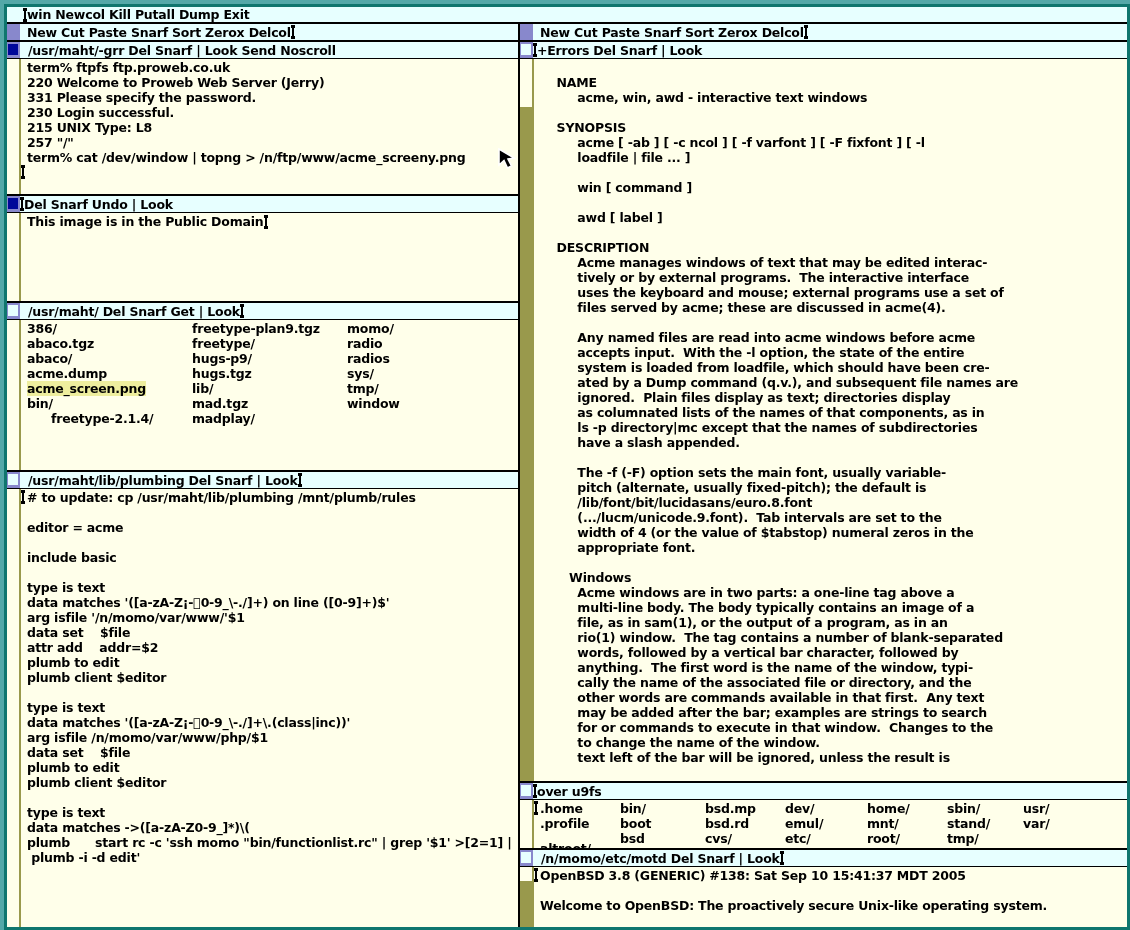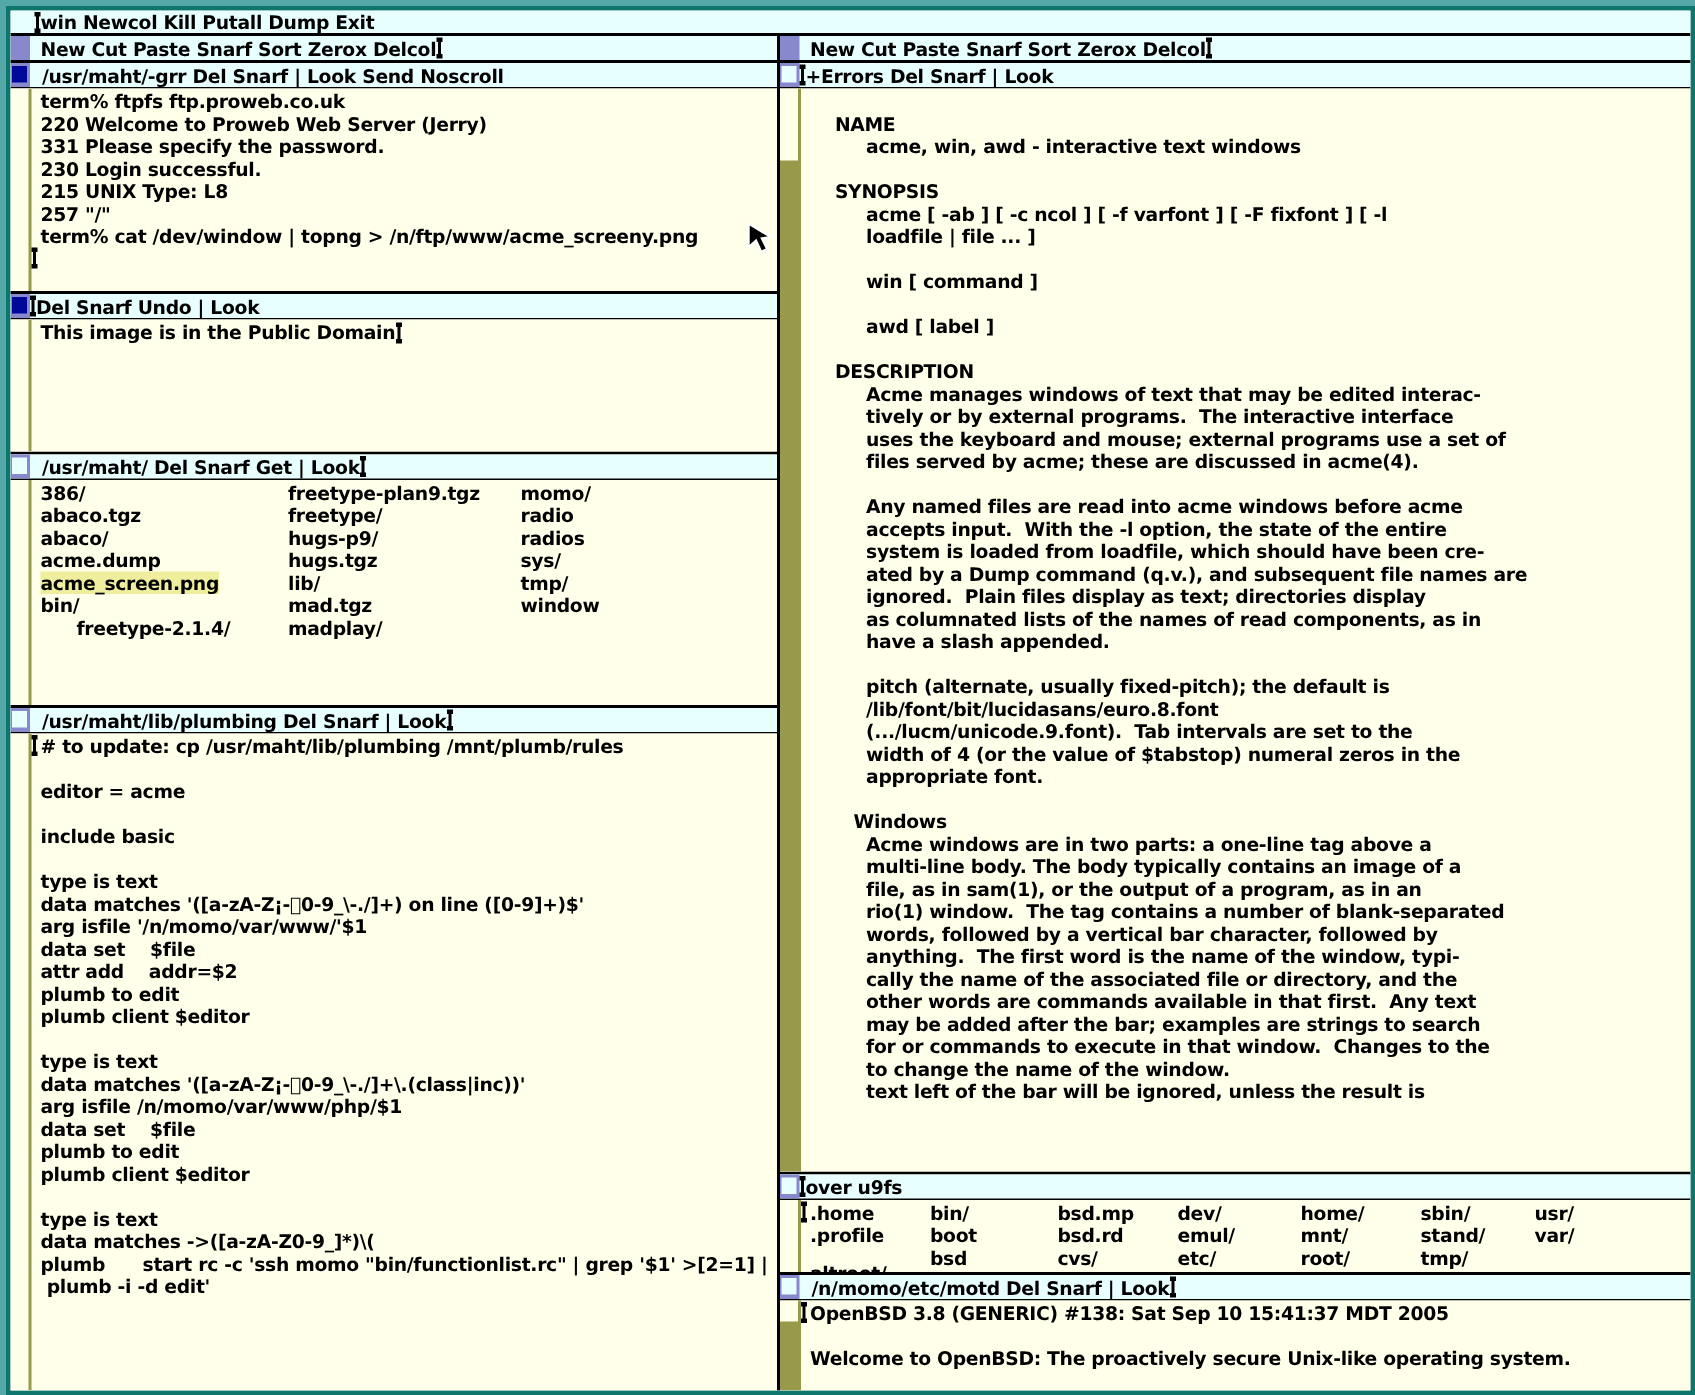--- a/index.html
+++ b/index.html
@@ -196,23 +196,25 @@
               <div class="bodyline">         Acme manages windows of text that may be edited interac-</div>
               <div class="bodyline">         tively or by external programs.  The interactive interface</div>
               <div class="bodyline">         uses the keyboard and mouse; external programs use a set of</div>
               <div class="bodyline">         files served by acme; these are discussed in acme(4).</div>
               <div class="bodyline"></div>
               <div class="bodyline">         Any named files are read into acme windows before acme</div>
               <div class="bodyline">         accepts input.  With the -l option, the state of the entire</div>
               <div class="bodyline">         system is loaded from loadfile, which should have been cre-</div>
               <div class="bodyline">         ated by a Dump command (q.v.), and subsequent file names are</div>
               <div class="bodyline">         ignored.  Plain files display as text; directories display</div>
-              <div class="bodyline">         as columnated lists of the names of read components, as in</div>
+              <div class="bodyline">         as columnated lists of the names of that components, as in</div>
+              <div class="bodyline">         ls -p directory|mc except that the names of subdirectories</div>
               <div class="bodyline">         have a slash appended.</div>
               <div class="bodyline"></div>
+              <div class="bodyline">         The -f (-F) option sets the main font, usually variable-</div>
               <div class="bodyline">         pitch (alternate, usually fixed-pitch); the default is</div>
               <div class="bodyline">         /lib/font/bit/lucidasans/euro.8.font</div>
               <div class="bodyline">         (.../lucm/unicode.9.font).  Tab intervals are set to the</div>
               <div class="bodyline">         width of 4 (or the value of $tabstop) numeral zeros in the</div>
               <div class="bodyline">         appropriate font.</div>
               <div class="bodyline"></div>
               <div class="bodyline">       Windows</div>
               <div class="bodyline">         Acme windows are in two parts: a one-line tag above a</div>
               <div class="bodyline">         multi-line body. The body typically contains an image of a</div>
               <div class="bodyline">         file, as in sam(1), or the output of a program, as in an</div>

